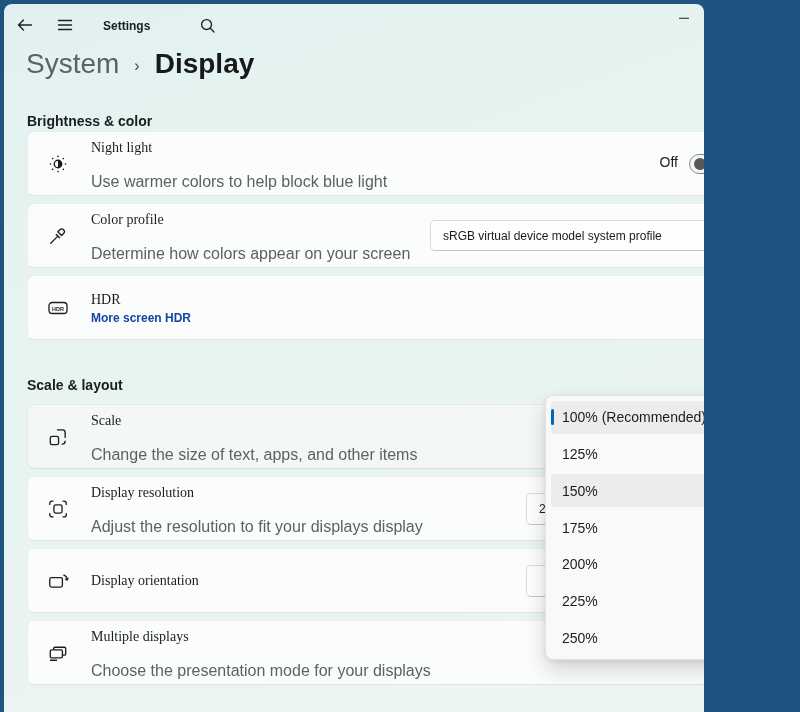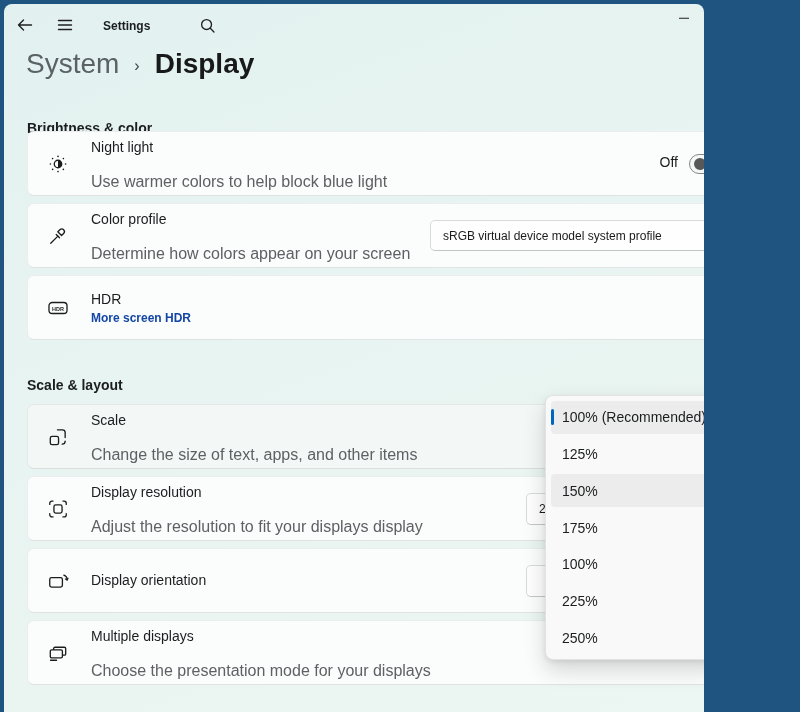--- a/index.html
+++ b/index.html
@@ -27,21 +27,21 @@
   .section-header{position:absolute;left:23px;font-size:14px;font-weight:700;color:#1b1d1e;}
   .card{
     position:absolute;left:23px;width:746px;height:65px;box-sizing:border-box;
     background:#fbfdfd;border:1px solid rgba(0,0,0,0.06);
     border-bottom-color:rgba(0,0,0,0.10);border-radius:7px;
     display:flex;align-items:center;padding:0 15px 0 18px;
   }
   .card.hovered{background:#f3f8f7;}
   .row-icon{width:24px;margin-right:21px;flex:0 0 auto;display:flex;align-items:center;justify-content:center;}
   .row-text{display:flex;flex-direction:column;justify-content:center;}
-  .row-title{font-size:14px;color:#1b1d1e;line-height:17px;}
+  .row-title{font-size:14px;color:#1b1d1e;line-height:17px;font-family:Liberation Serif, serif;}
   .row-sub{font-size:16px;color:#5d6163;margin-top:19px;line-height:14px;}
   .row-link{font-size:12px;font-weight:700;color:#1347a5;margin-top:3px;line-height:14px;cursor:pointer;}
   .row-right{margin-left:auto;display:flex;align-items:flex-start;}
   
   .toggle{
     width:42px;height:20px;box-sizing:border-box;border:1px solid #868686;border-radius:11px;
     background:#f3f7f6;position:relative;margin:0 11px;
   }
   .toggle-knob{position:absolute;left:4px;top:3px;width:12px;height:12px;border-radius:50%;background:#585858;}
   .off-label{font-size:14px;color:#1b1d1e;}
@@ -122,21 +122,21 @@
         </svg>
     </span>
   </div>
 
   <div class="breadcrumb">
     <span class="crumb-root">System</span>
     <span class="crumb-sep">›</span>
     <span class="crumb-current">Display</span>
   </div>
 
-  <div class="section-header" style="top:116px;">Brightness &amp; color</div>
+  <div class="section-header" style="top:109px;">Brightness &amp; color</div>
 
   <div class="card" style="top:127px;">
     <span class="row-icon">
       <svg width="22" height="22" viewBox="0 0 20 20" fill="none" stroke="#1c1c1c" stroke-width="1.2">
         <circle cx="10" cy="10" r="3.4"></circle>
         <path d="M10 6.6 a3.4 3.4 0 0 1 0 6.8 Z" fill="#1c1c1c" stroke="none"></path>
         <g fill="#1c1c1c" stroke="none">
           <circle cx="10" cy="3.1" r="0.75"></circle>
             <circle cx="14.9" cy="5.1" r="0.75"></circle>
             <circle cx="16.9" cy="10" r="0.75"></circle>
@@ -315,21 +315,21 @@
     <div class="flyout-item">
         <span>125%</span>
       </div>
     <div class="flyout-item highlighted">
         <span>150%</span>
       </div>
     <div class="flyout-item">
         <span>175%</span>
       </div>
     <div class="flyout-item">
-        <span>100%</span>
+        <span>200%</span>
       </div>
     <div class="flyout-item">
         <span>225%</span>
       </div>
     <div class="flyout-item">
         <span>250%</span>
       </div>
   </div>
 
 </div>

